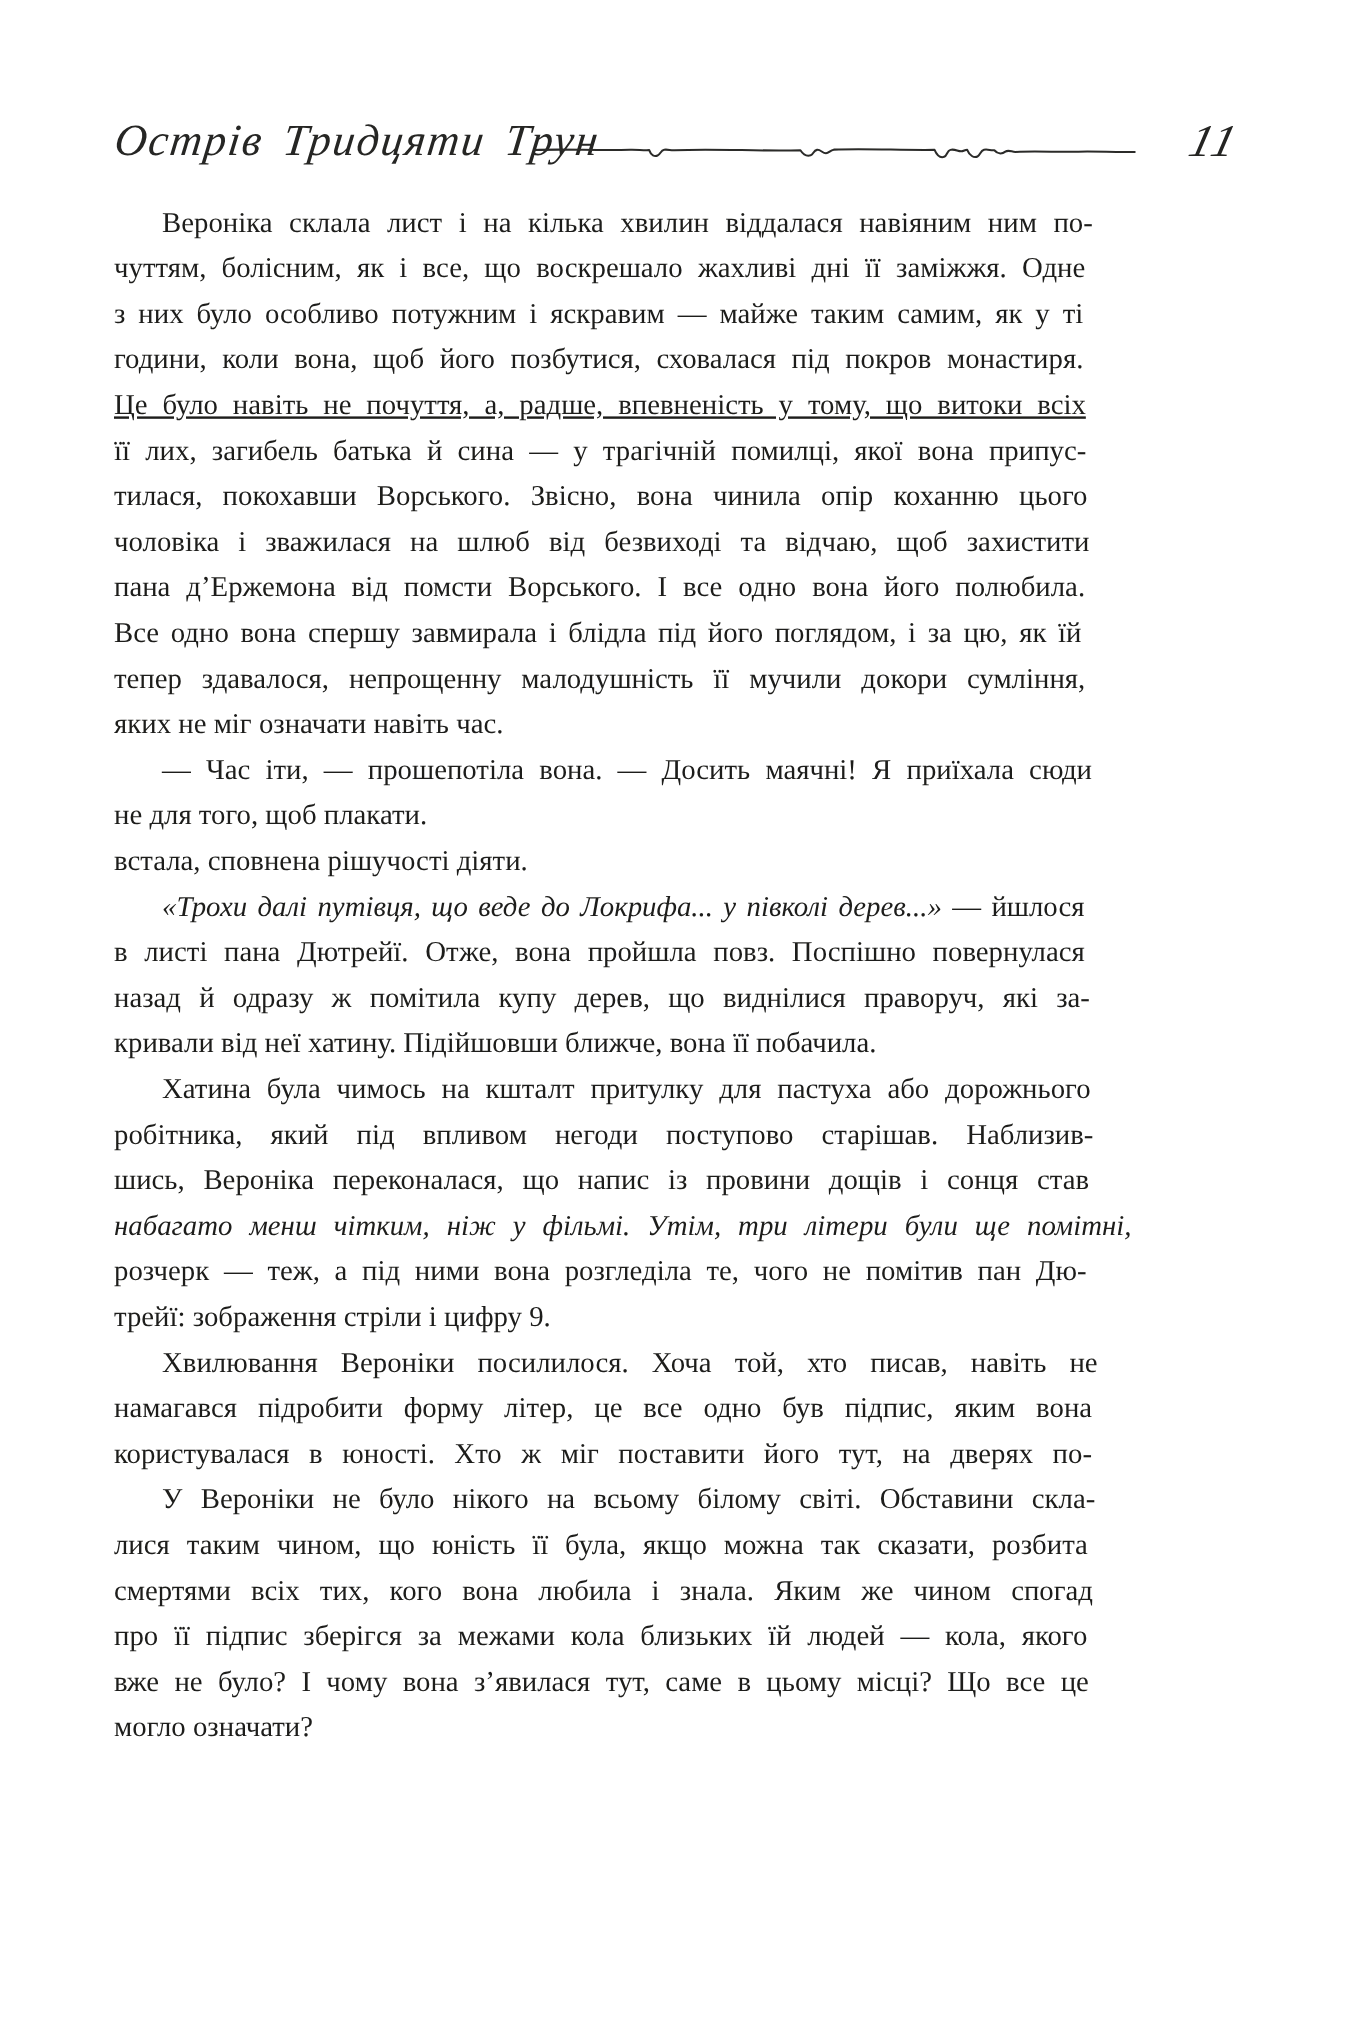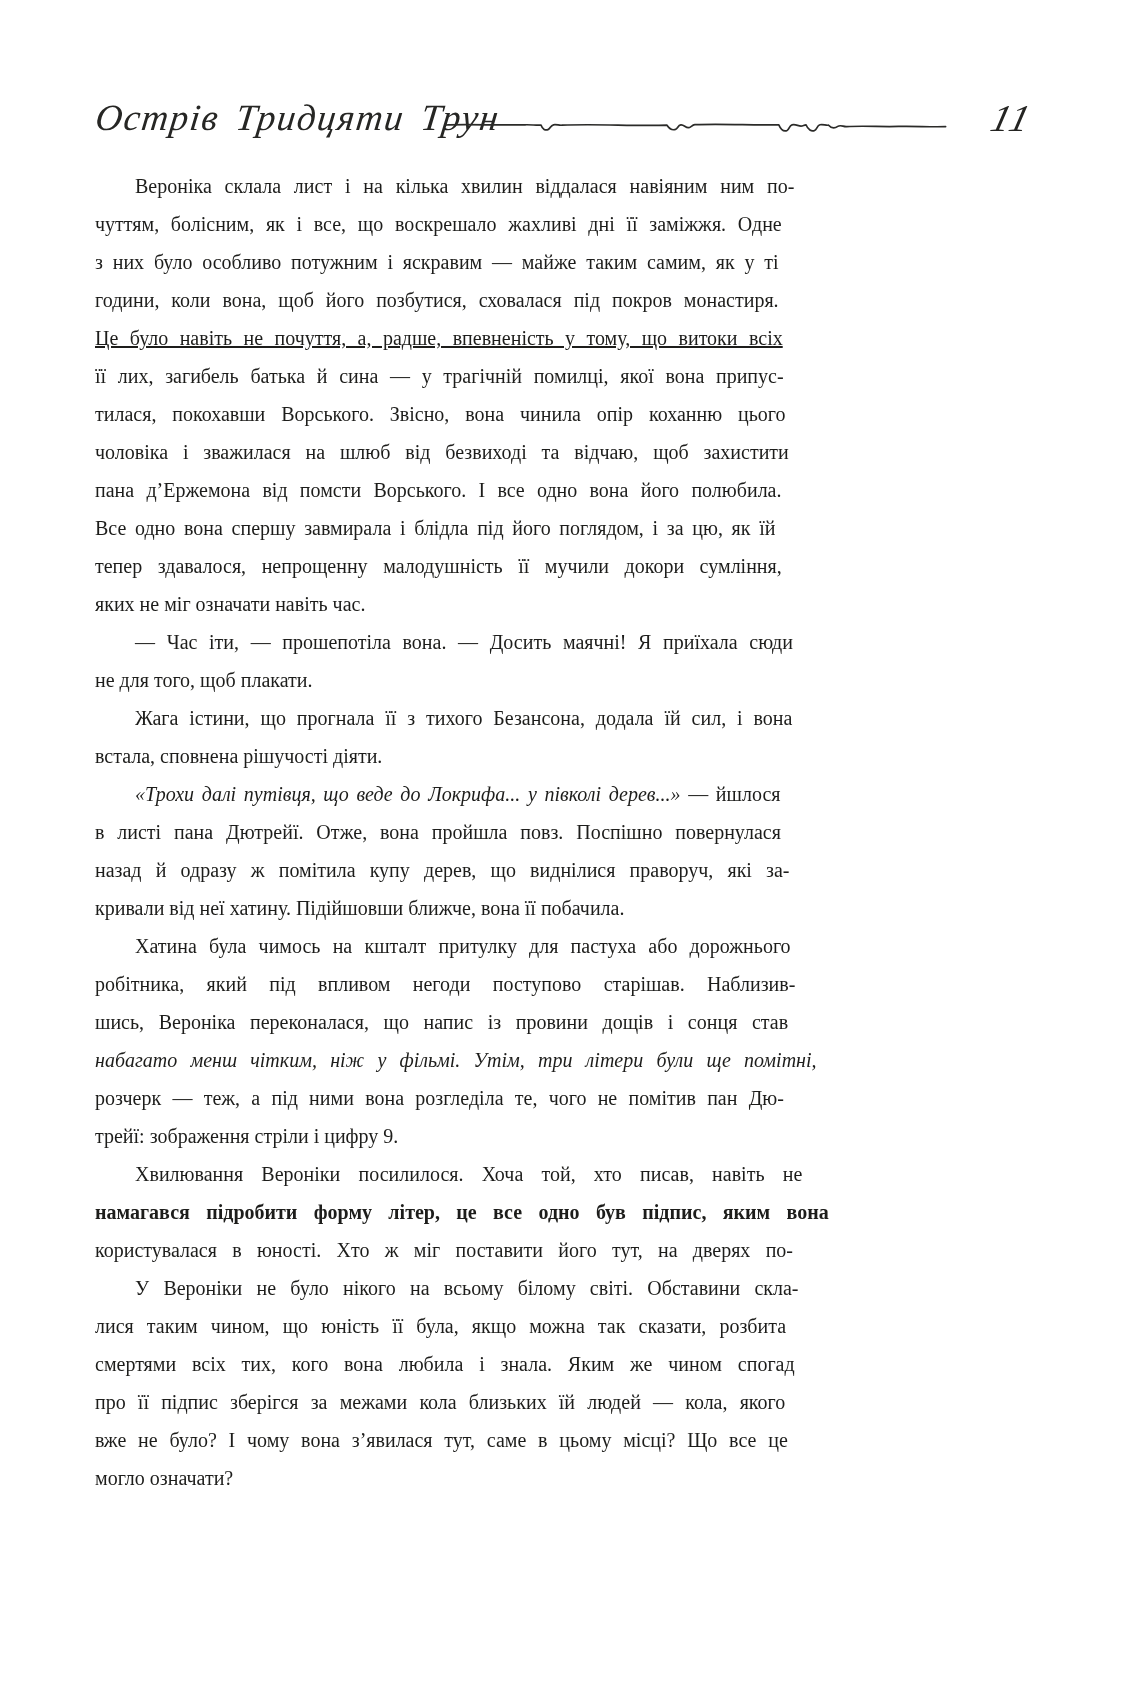--- a/index.html
+++ b/index.html
@@ -46,21 +46,21 @@
   }
 
   
   .text-block {
     position: absolute;
     left: 95px;
     top: 167px;
     width: 932px;
   }
   .pline {
-    font-size: 20px;
+    font-size: 24px;
     line-height: 38px;
     white-space: nowrap;
     overflow: visible;
   }
   .pline.first { padding-left: 40px; }
   .ln { white-space: nowrap; }
   .seg-italic { font-style: italic; }
 </style>
 </head>
 <body>
@@ -112,40 +112,39 @@
         <div class="pline"><span class="ln" style="word-spacing: 7.27031px; margin-top: 32px;">пана д’Ержемона від помсти Ворського. І все одно вона його полюбила.</span></div>
         <div class="pline"><span class="ln" style="word-spacing: 3.68527px;">Все одно вона спершу завмирала і блідла під його поглядом, і за цю, як їй</span></div>
         <div class="pline"><span class="ln" style="word-spacing: 10.5335px;">тепер здавалося, непрощенну малодушність її мучили докори сумління,</span></div>
         <div class="pline"><span class="ln">яких не міг означати навіть час.</span></div>
       </div>
       <div class="paragraph">
         <div class="pline first"><span class="ln" style="word-spacing: 6.63636px;">— Час іти, — прошепотіла вона. — Досить маячні! Я приїхала сюди</span></div>
         <div class="pline"><span class="ln">не для того, щоб плакати.</span></div>
       </div>
       <div class="paragraph">
-        <div class="pline first"><span class="ln" style="word-spacing: 5.91016px;">Жага істини, що прогнала її з тихого Безансона, додала їй сил, і вона</span></div>
         <div class="pline"><span class="ln">встала, сповнена рішучості діяти.</span></div>
       </div>
       <div class="paragraph">
         <div class="pline first"><span class="ln" style="word-spacing: 2.67045px;"><span class="seg seg-italic">«Трохи далі путівця, що веде до Локрифа... у півколі дерев...»</span><span class="seg"> — йшлося</span></span></div>
         <div class="pline"><span class="ln" style="word-spacing: 7.8559px;">в листі пана Дютрейї. Отже, вона пройшла повз. Поспішно повернулася</span></div>
         <div class="pline"><span class="ln" style="word-spacing: 9.16619px;">назад й одразу ж помітила купу дерев, що виднілися праворуч, які за-</span></div>
         <div class="pline"><span class="ln">кривали від неї хатину. Підійшовши ближче, вона її побачила.</span></div>
       </div>
       <div class="paragraph">
         <div class="pline first"><span class="ln" style="word-spacing: 7.17882px;">Хатина була чимось на кшталт притулку для пастуха або дорожнього</span></div>
         <div class="pline"><span class="ln" style="word-spacing: 17.3616px;">робітника, який під впливом негоди поступово старішав. Наблизив-</span></div>
         <div class="pline"><span class="ln" style="word-spacing: 9.5875px;">шись, Вероніка переконалася, що напис із провини дощів і сонця став</span></div>
         <div class="pline"><span class="ln" style="word-spacing: 8.19318px; font-style: italic;">набагато менш чітким, ніж у фільмі. Утім, три літери були ще помітні,</span></div>
         <div class="pline"><span class="ln" style="word-spacing: 6.24399px;">розчерк — теж, а під ними вона розгледіла те, чого не помітив пан Дю-</span></div>
         <div class="pline"><span class="ln">трейї: зображення стріли і цифру 9.</span></div>
       </div>
       <div class="paragraph">
         <div class="pline first"><span class="ln" style="word-spacing: 13.1992px;">Хвилювання Вероніки посилилося. Хоча той, хто писав, навіть не</span></div>
-        <div class="pline"><span class="ln" style="word-spacing: 11.3516px; font-weight: bold;">намагався підробити форму літер, це все одно був підпис, яким вона</span></div>
+        <div class="pline"><span class="ln" style="word-spacing: 11.3516px;">намагався підробити форму літер, це все одно був підпис, яким вона</span></div>
         <div class="pline"><span class="ln" style="word-spacing: 10.2713px;">користувалася в юності. Хто ж міг поставити його тут, на дверях по-</span></div>
       </div>
       <div class="paragraph">
         <div class="pline first"><span class="ln" style="word-spacing: 9.23438px;">У Вероніки не було нікого на всьому білому світі. Обставини скла-</span></div>
         <div class="pline"><span class="ln" style="word-spacing: 8.0767px;">лися таким чином, що юність її була, якщо можна так сказати, розбита</span></div>
         <div class="pline"><span class="ln" style="word-spacing: 10.8026px;">смертями всіх тих, кого вона любила і знала. Яким же чином спогад</span></div>
         <div class="pline"><span class="ln" style="word-spacing: 7.15885px;">про її підпис зберігся за межами кола близьких їй людей — кола, якого</span></div>
         <div class="pline"><span class="ln" style="word-spacing: 6.76228px;">вже не було? І чому вона з’явилася тут, саме в цьому місці? Що все це</span></div>
         <div class="pline"><span class="ln">могло означати?</span></div>
       </div>

